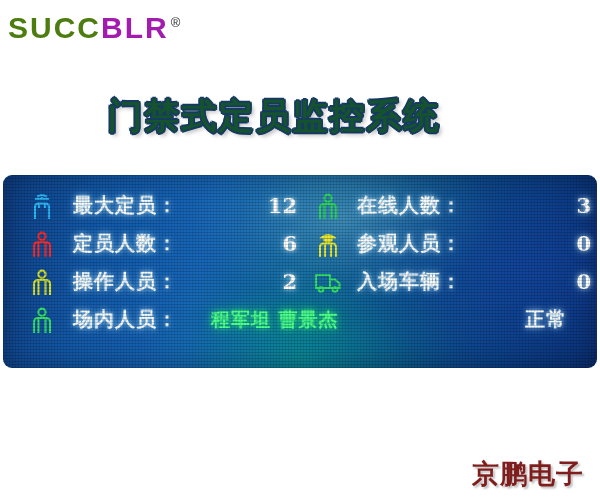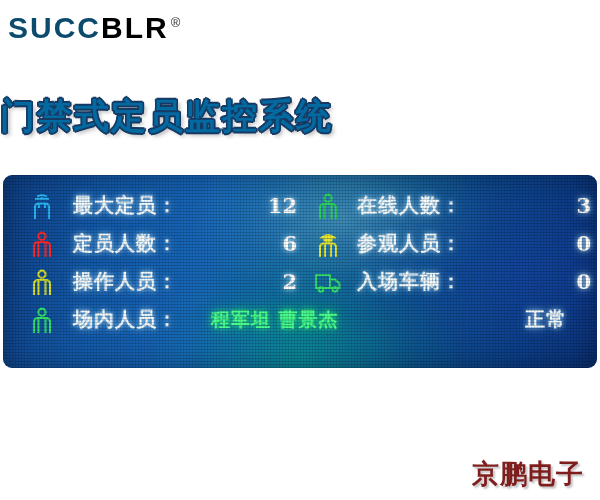--- a/index.html
+++ b/index.html
@@ -26,22 +26,22 @@
   #brand-latin {
     position: relative;
     height: 30px;
     line-height: 30px;
     font-family: "Liberation Sans", "DejaVu Sans", sans-serif;
     font-weight: bold;
     font-size: 30px;
     letter-spacing: 2px;
     white-space: nowrap;
   }
-  .brand-red  { color: #0c4a6e; }
-  .brand-blue { color: #000000; }
+  .brand-red  { color: #4d7c0f; }
+  .brand-blue { color: #a21caf; }
   #brand-reg {
     font-size: 13px;
     vertical-align: super;
     color: #2b2b2b;
     letter-spacing: 0;
     font-weight: normal;
     margin-left: 2px;
   }
   #brand-cn {
     position: relative;
@@ -56,26 +56,26 @@
     color: #10224f;
     white-space: nowrap;
   }
 
   
   #page-title {
     position: absolute;
     left: 0;
     top: 93px;
     width: 548px;
-    text-align: left;
+    text-align: center;
     font-family: "DejaVu Sans", "Liberation Sans", sans-serif;
     font-weight: bold;
     font-size: 35px;
     letter-spacing: 2px;
-    color: #0369a1;
+    color: #14532d;
     white-space: nowrap;
     text-shadow:
       -1.4px -1.4px 0 #173a63,
        1.4px -1.4px 0 #173a63,
       -1.4px  1.4px 0 #173a63,
        1.4px  1.4px 0 #173a63,
        0 -1.6px 0 #173a63,
        0  1.6px 0 #173a63,
       -1.6px 0 0 #173a63,
        1.6px 0 0 #173a63,

